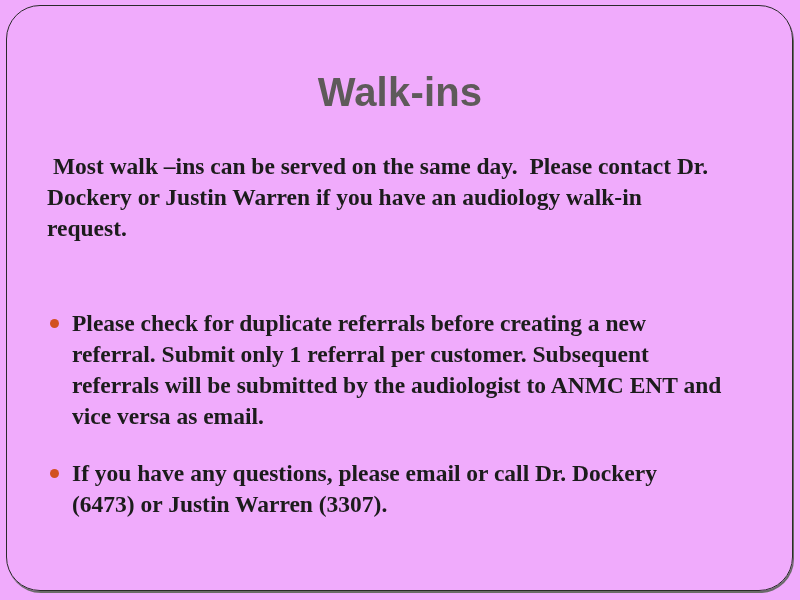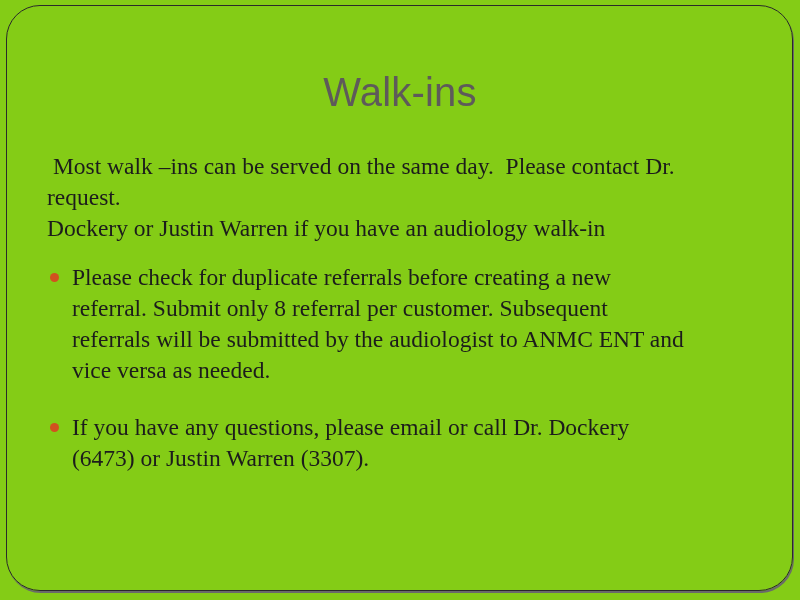--- a/index.html
+++ b/index.html
@@ -7,21 +7,22 @@
       padding: 0;
       width: 800px;
       height: 600px;
       background: #ffffff;
       overflow: hidden;
     }
     .slide {
       position: relative;
       width: 800px;
       height: 600px;
-      background: #84cc16;
+      background: #f0abfc;
+      font-weight: bold;
     }
     .frame {
       position: absolute;
       left: 6px;
       top: 5px;
       width: 787px;
       height: 586px;
       border: 1.5px solid #2a2a2a;
       border-radius: 34px;
       box-sizing: border-box;
@@ -59,20 +60,21 @@
       padding: 0;
       list-style: none;
       font-family: "Liberation Serif", "DejaVu Serif", serif;
       color: #1c1c1c;
       font-size: 23.5px;
       line-height: 31px;
     }
     .bullet-item {
       position: relative;
       padding-left: 25px;
+      margin-top: 46px;
     }
     .bullet-dot {
       position: absolute;
       left: 3px;
       top: 11px;
       width: 9px;
       height: 9px;
       border-radius: 50%;
       background: #d2511f;
     }
@@ -82,31 +84,31 @@
 </head>
 <body>
 
 <div class="slide">
   <div class="frame"></div>
 
   <div class="title">Walk-ins</div>
 
   <div class="body intro">
     <div style="white-space: pre; margin-top: 28px;"> Most walk –ins can be served on the same day.  Please contact Dr.</div>
+    <div>Dockery or Justin Warren if you have an audiology walk-in</div>
     <div>request.</div>
-    <div>Dockery or Justin Warren if you have an audiology walk-in</div>
   </div>
 
   <ul class="bullet-list b1">
     <li class="bullet-item">
       <span class="bullet-dot"></span>
       <div>Please check for duplicate referrals before creating a new</div>
-      <div>referral.  Submit only 8 referral per customer.  Subsequent</div>
+      <div>referral.  Submit only 1 referral per customer.  Subsequent</div>
       <div>referrals will be submitted by the audiologist to ANMC ENT and</div>
-      <div>vice versa as needed.</div>
+      <div>vice versa as email.</div>
     </li>
   </ul>
 
   <ul class="bullet-list b2">
     <li class="bullet-item">
       <span class="bullet-dot"></span>
       <div>If you have any questions, please email or call Dr. Dockery</div>
       <div>(6473) or Justin Warren (3307).</div>
     </li>
   </ul>

